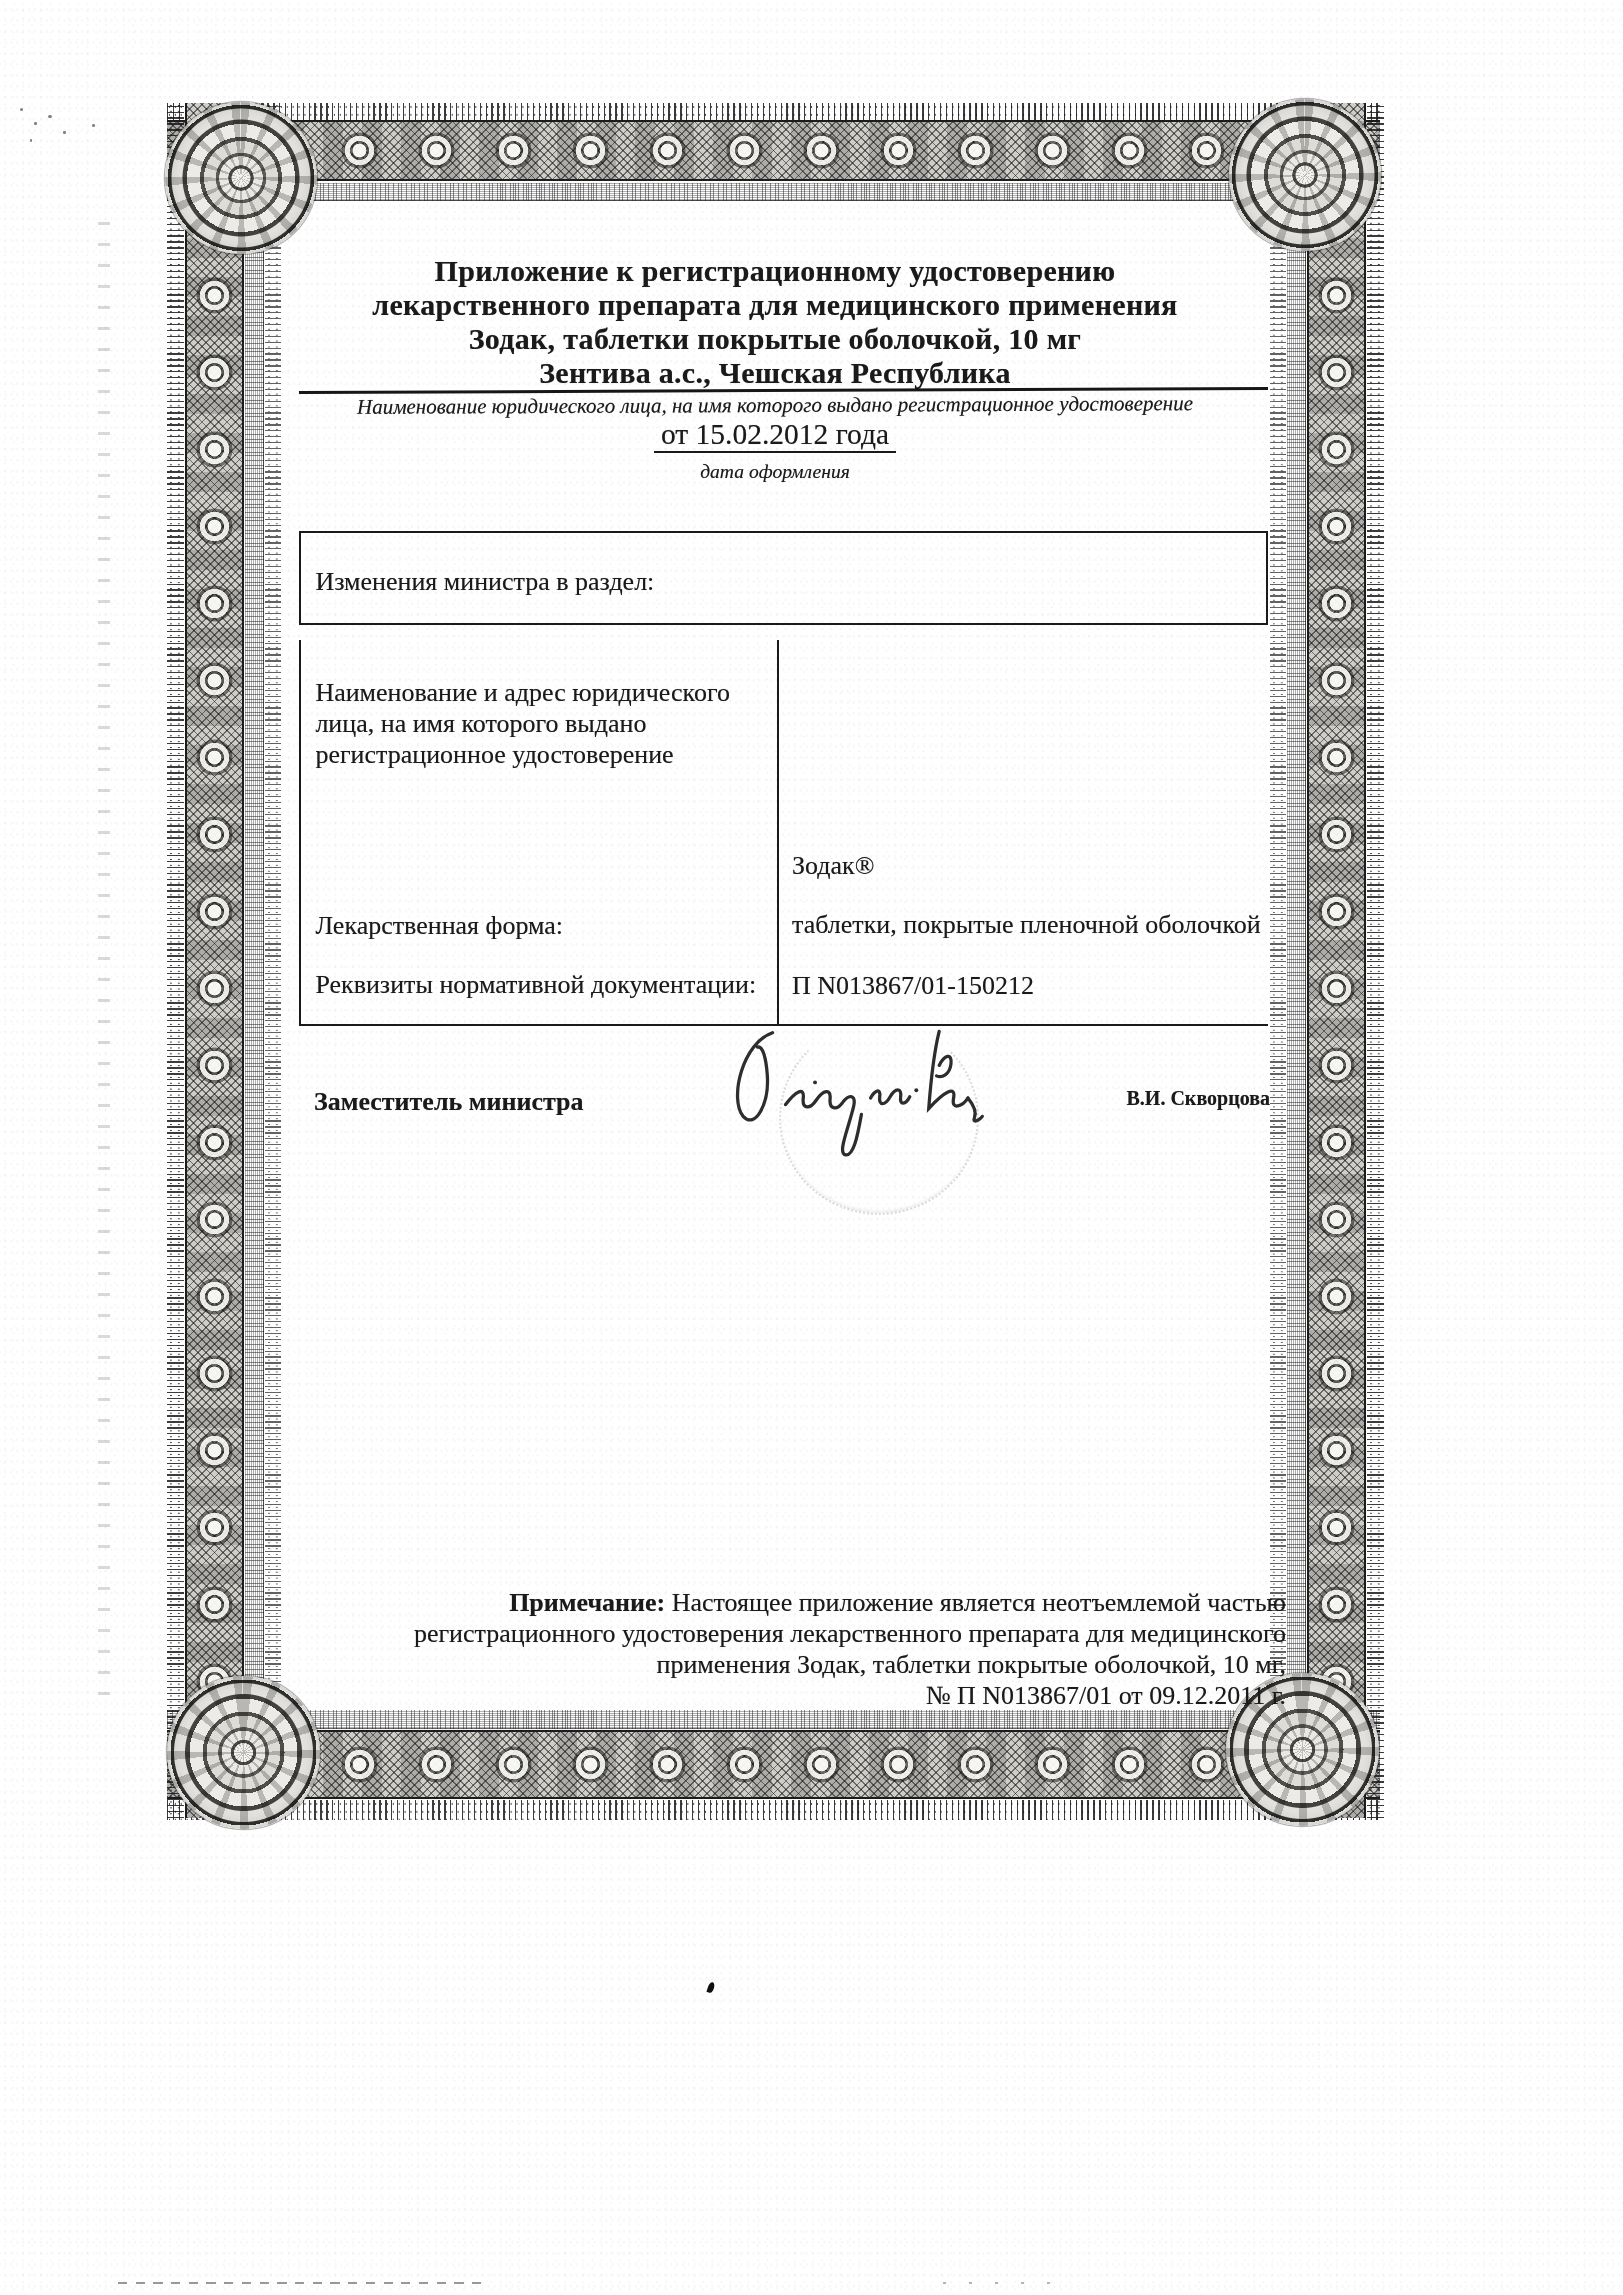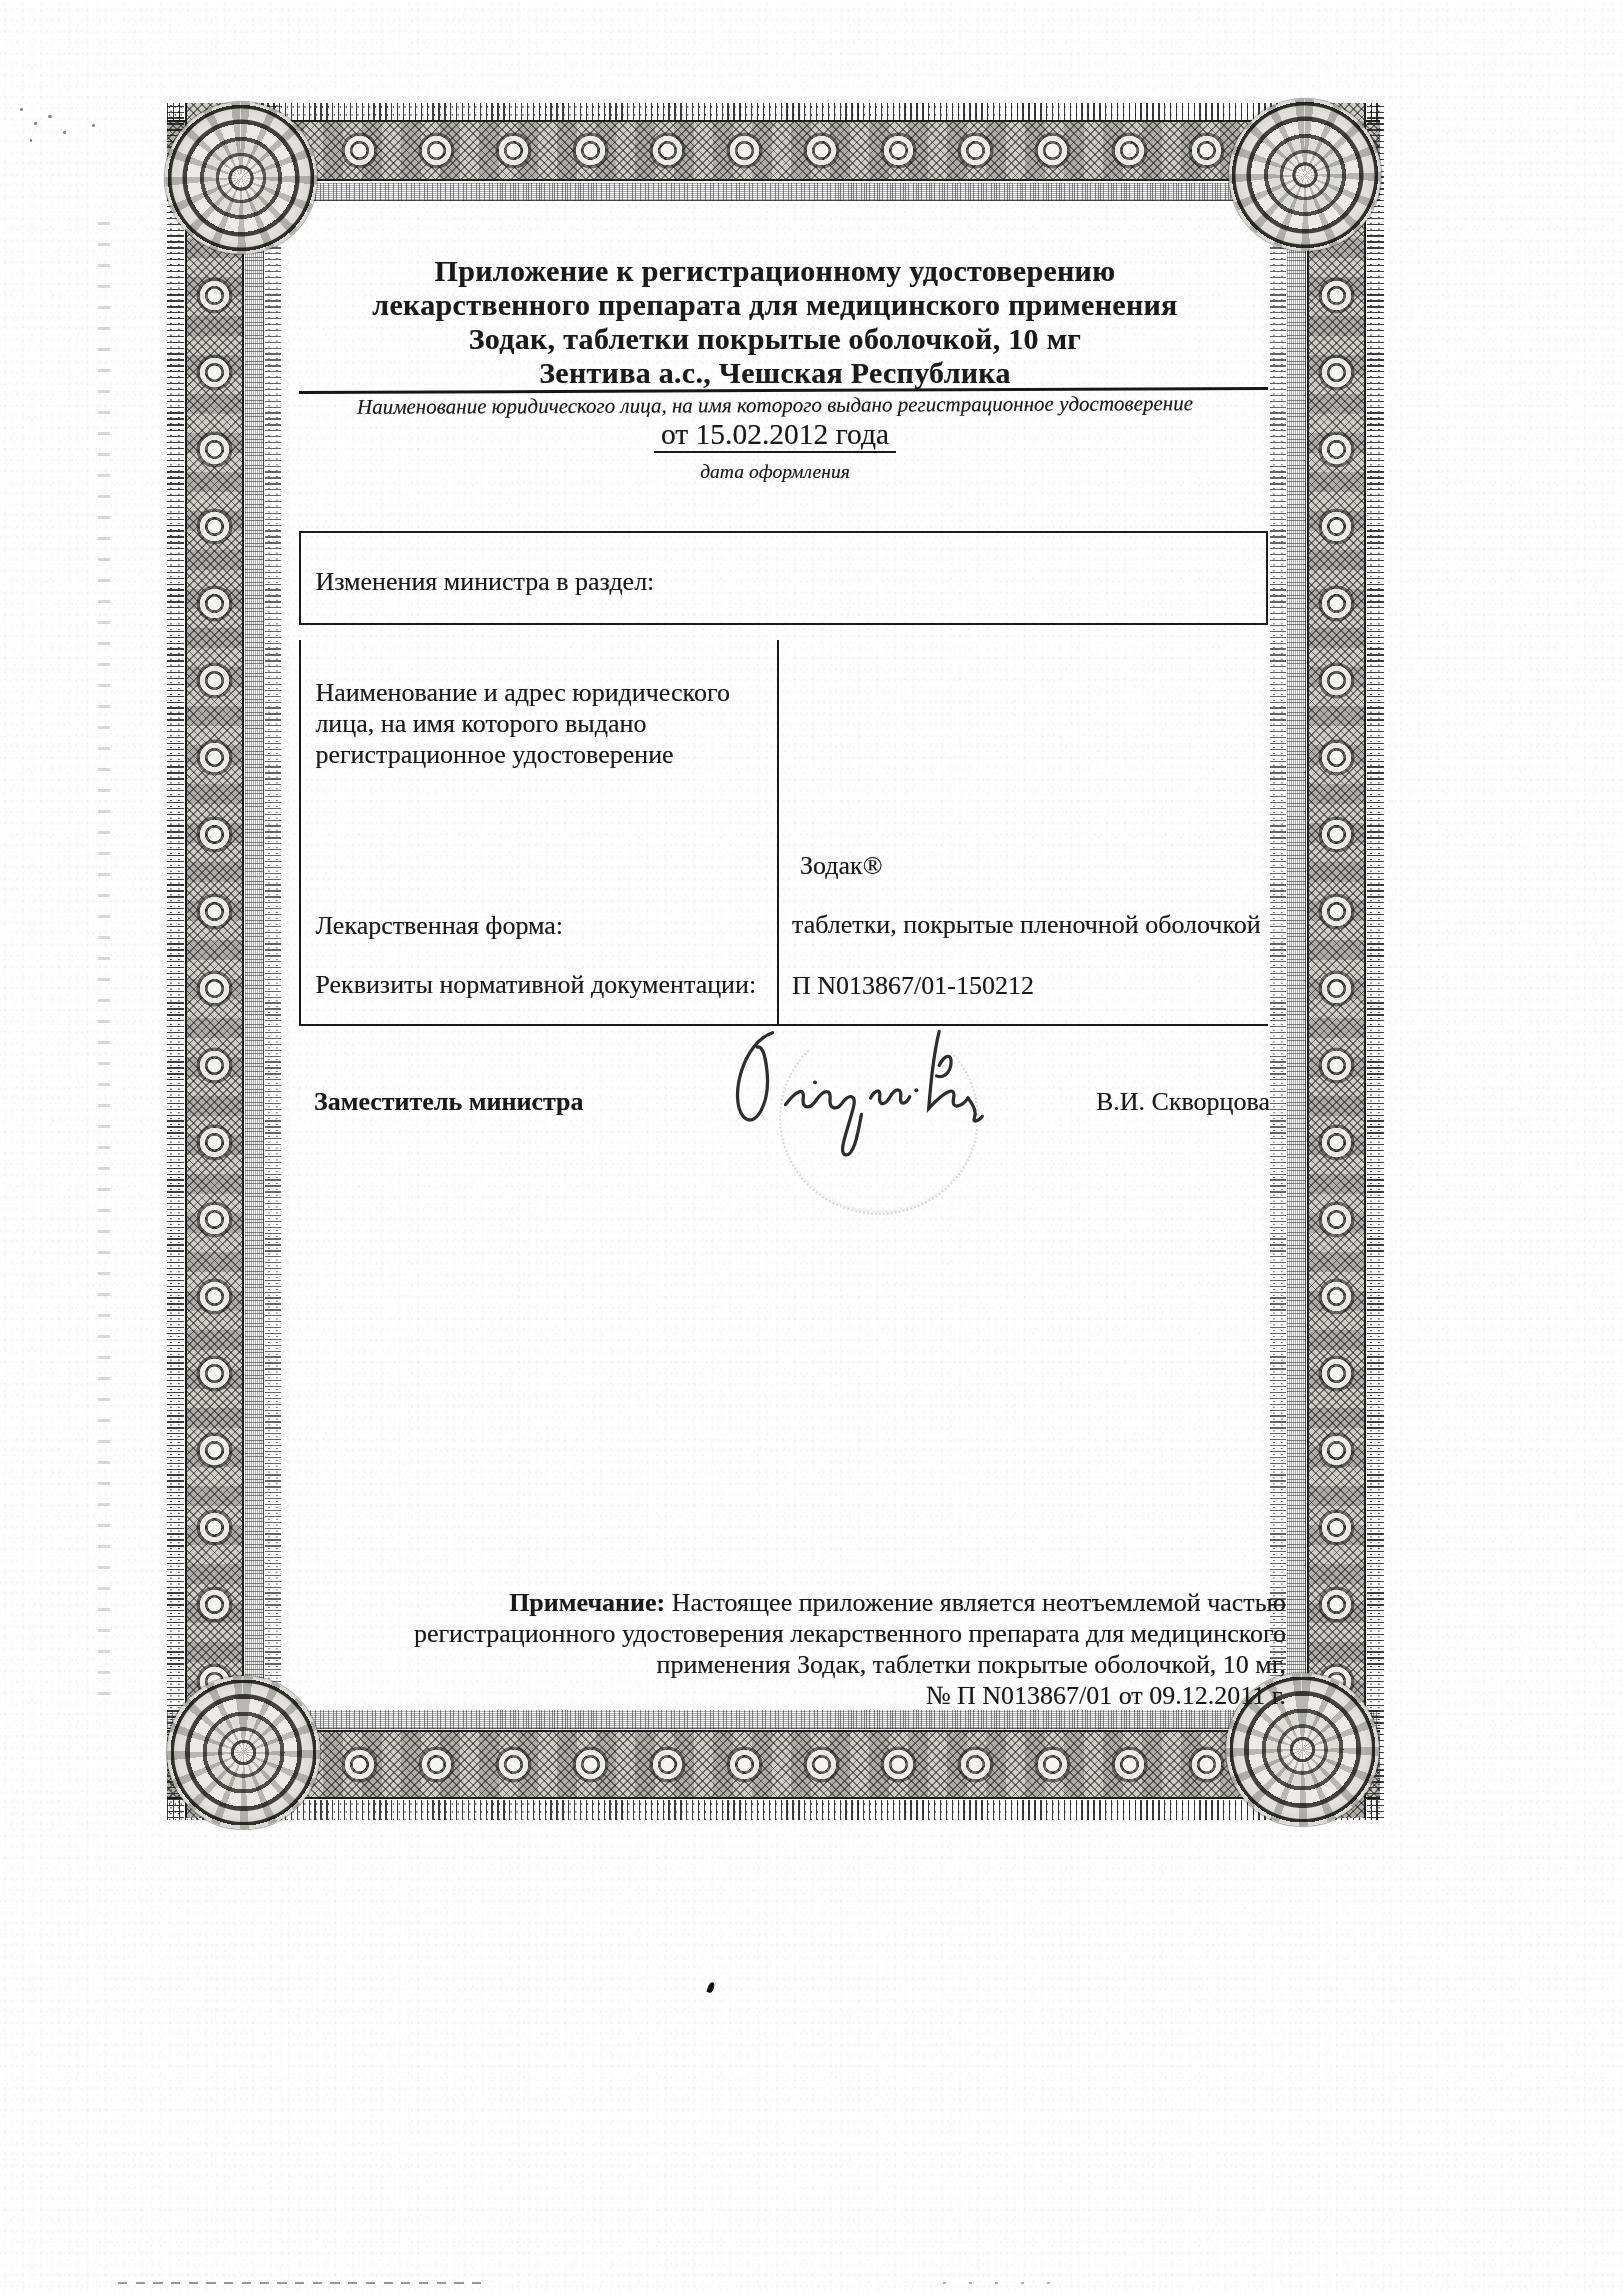--- a/index.html
+++ b/index.html
@@ -86,21 +86,21 @@
     font-size:19.6px;font-style:italic;}
   .changes-box{left:299px;top:531px;width:969px;height:94px;border:2px solid #1a1a1a;
     box-sizing:border-box;z-index:10;}
   .changes-box > div{position:absolute;left:14.4px;top:34px;font-size:26px;}
   .doc-table{left:299px;top:640px;width:969px;height:386px;z-index:10;
     border-left:2px solid #1a1a1a;border-bottom:2.6px solid #1a1a1a;box-sizing:border-box;}
   .doc-table .vline{position:absolute;left:476px;top:0;width:2px;height:100%;background:#1a1a1a;}
   .cell{position:absolute;font-size:26px;line-height:31px;white-space:pre-line;}
   .cell.right{left:491px;width:497px;line-height:29.5px;}
   .sig-title{left:314px;top:1087px;font-size:26px;font-weight:bold;z-index:10;}
-  .sig-name{left:1047px;top:1087px;width:223px;text-align:right;font-size:26px;font-weight:normal;z-index:10;}
+  .sig-name{left:1047px;top:1087px;width:223px;text-align:right;font-size:20px;font-weight:bold;z-index:10;}
   .sig-script{left:717px;top:1013px;z-index:11;}
   .stamp{
     left:779px;top:1021px;width:196px;height:190px;border-radius:50%;z-index:9;
     border:2px dotted rgba(45,45,45,.20);
     border-top-color:transparent;opacity:.85;
     box-shadow:inset 0 -3.9px 5.2px -3.9px rgba(0,0,0,.18);
   }
   .note-block{left:291px;top:1587px;width:995px;text-align:right;z-index:10;
     font-size:26px;line-height:31px;}
   .note-block .lbl{font-weight:bold;}
@@ -164,21 +164,21 @@
 
 <div class="abs changes-box">
   <div class="ink">Изменения министра в раздел:</div>
 </div>
 
 <div class="abs doc-table">
   <div class="vline"></div>
   <div class="cell ink" style="left:14.4px;top:37px;width:452px;">Наименование и адрес юридического
 лица, на имя которого выдано
 регистрационное удостоверение</div>
-  <div class="cell right ink" style="top:211px;margin-left:8px;">Зодак®</div>
+  <div class="cell right ink" style="top:211px;">Зодак®</div>
   <div class="cell ink" style="left:14.4px;top:270px;width:452px;">Лекарственная форма:</div>
   <div class="cell right ink" style="top:270px;">таблетки, покрытые пленочной оболочкой</div>
   <div class="cell ink" style="left:14.4px;top:329px;width:452px;">Реквизиты нормативной документации:</div>
   <div class="cell right ink" style="top:331px;">П N013867/01-150212</div>
 </div>
 
 <div class="abs sig-title ink">Заместитель министра</div>
 
 <svg class="abs sig-script" width="281" height="144" viewBox="0 0 430 220">
   <g fill="none" stroke="#171717" stroke-width="5" stroke-linecap="round" opacity="0.9">

